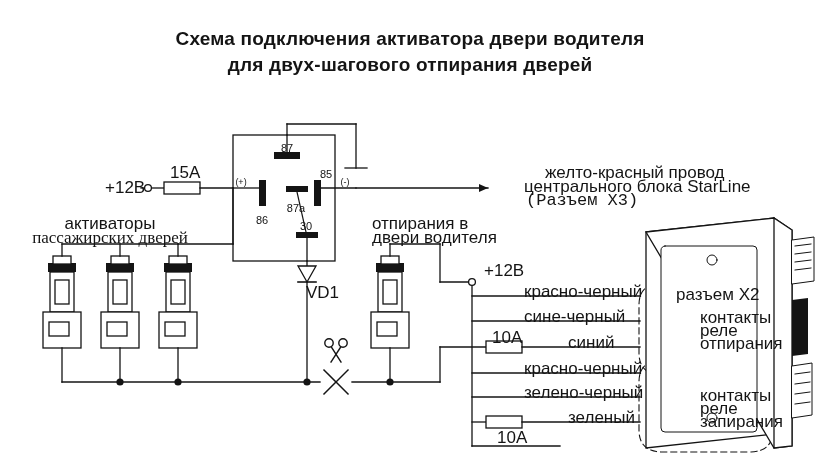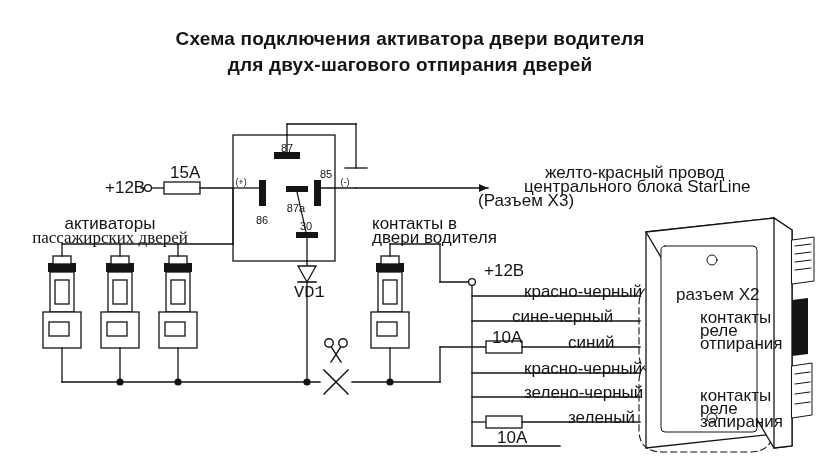--- a/index.html
+++ b/index.html
@@ -189,33 +189,33 @@
     <text class="t" x="241" y="185" font-size="9" text-anchor="middle">(+)</text>
     <text class="t" x="345" y="185" font-size="9" text-anchor="middle">(-)</text>
   </svg>
 
   <div class="lbl" style="left:105px;top:181px;">+12В</div>
   <div class="lbl" style="left:170px;top:166px;">15A</div>
 
   <div class="lbl c" style="left:20px;top:217px;width:180px;">активаторы</div>
   <div class="lbl c" style="left:20px;top:231px;width:180px;font-family:Liberation Serif, serif;">пассажирских дверей</div>
 
-  <div class="lbl" style="left:372px;top:217px;">контакты в</div>
+  <div class="lbl" style="left:372px;top:217px;">отпирания в</div>
   <div class="lbl" style="left:372px;top:231px;">двери водителя</div>
 
-  <div class="lbl" style="left:294px;top:286px;font-family:Liberation Mono, monospace;">VD1</div>
+  <div class="lbl" style="left:306px;top:286px;">VD1</div>
 
   <div class="lbl" style="left:497px;top:166px;margin-left:48px;">желто-красный провод</div>
   <div class="lbl" style="left:524px;top:180px;">центрального блока StarLine</div>
-  <div class="lbl" style="left:478px;top:194px;">(Разъем X3)</div>
+  <div class="lbl" style="left:526px;top:194px;font-family:Liberation Mono, monospace;">(Разъем X3)</div>
 
   <div class="lbl" style="left:484px;top:264px;">+12В</div>
 
   <div class="lbl" style="left:524px;top:285px;">красно-черный</div>
-  <div class="lbl" style="left:512px;top:310px;text-align:center;">сине-черный</div>
+  <div class="lbl" style="left:524px;top:310px;text-align:center;">сине-черный</div>
   <div class="lbl" style="left:492px;top:331px;">10A</div>
   <div class="lbl" style="left:568px;top:336px;text-align:center;">синий</div>
   <div class="lbl" style="left:524px;top:362px;">красно-черный</div>
   <div class="lbl" style="left:524px;top:386px;">зелено-черный</div>
   <div class="lbl" style="left:568px;top:411px;">зеленый</div>
   <div class="lbl" style="left:497px;top:431px;">10A</div>
 
   <div class="lbl" style="left:676px;top:288px;">разъем X2</div>
   <div class="lbl" style="left:700px;top:311px;">контакты</div>
   <div class="lbl" style="left:700px;top:324px;">реле</div>

